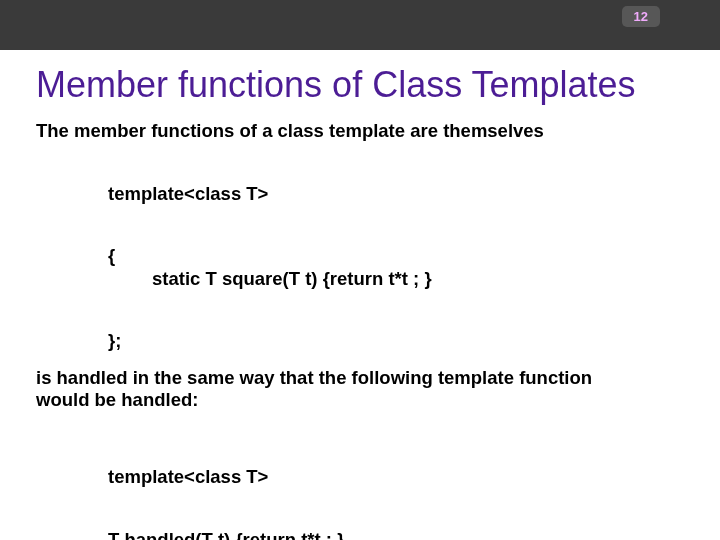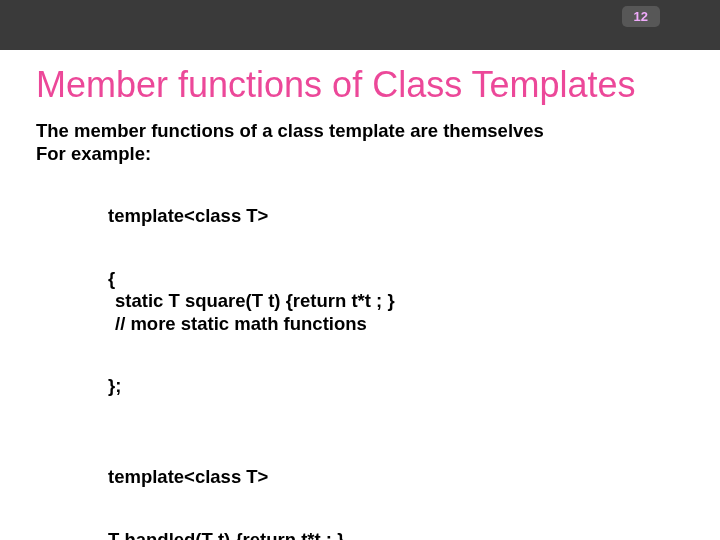--- a/index.html
+++ b/index.html
@@ -31,68 +31,68 @@
     color: #f0abfc;
     font-size: 13px;
     font-weight: bold;
     padding: 3px 12px;
     border-radius: 5px;
   }
   .content {
     padding: 4px 36px 0 36px;
   }
   .title {
-    color: #ec4899;
+    color: #4c1d95;
     font-size: 36px;
     font-weight: normal;
     margin: 10px 0 14px 0;
     letter-spacing: 0px;
   }
   .body-text {
     color: #000000;
     font-size: 18.5px;
     line-height: 1.22;
     font-weight: bold;
   }
   .indent1 {
     margin-left: 72px;
     margin-top: 40px;
   }
   .indent2 {
-    margin-left: 79px;
+    margin-left: 116px;
   }
   .spacer {
     height: 14px;
   }
 </style>
 </head>
 <body>
 
 <div class="slide">
 
   <div class="header-bar">
     <div class="page-num-box">12</div>
   </div>
 
   <div class="content">
 
     <div class="title">Member functions of Class Templates</div>
 
     <div class="body-text">
       <div>The member functions of a class template are themselves</div>
-      <div>For example:</div>
 
       <div class="indent1">template&lt;class T&gt;</div>
       <div class="indent1">{</div>
       <div class="indent2">static T square(T t)  {return t*t ; }</div>
-      <div class="indent2">// more static math functions</div>
       <div class="indent1">};</div>
 
       <div class="spacer"></div>
 
+      <div>is handled in the same way that the following template function</div>
+      <div>would be handled:</div>
 
       <div class="spacer"></div>
 
       <div class="indent1">template&lt;class T&gt;</div>
       <div class="indent1">T handled(T t)  {return t*t ; }</div>
     </div>
 
   </div>
 
 </div>

